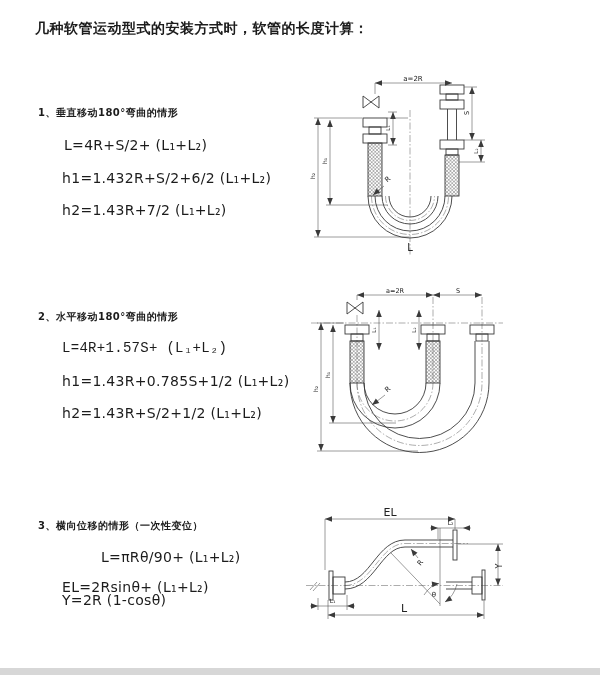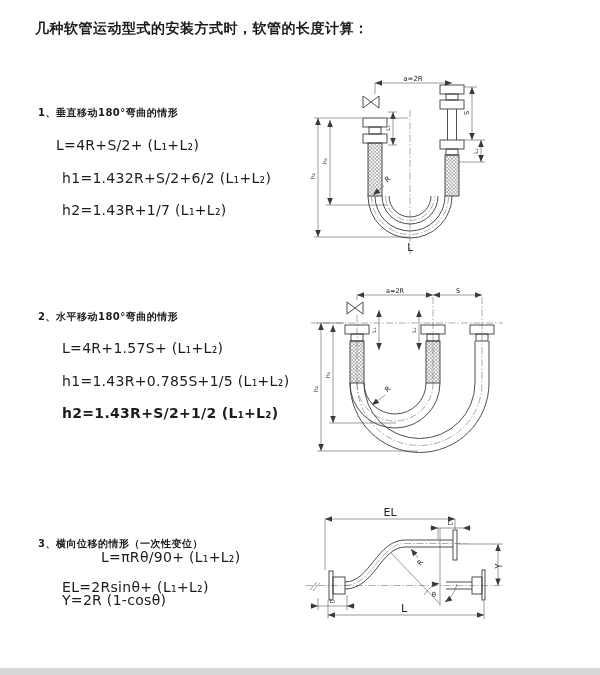--- a/index.html
+++ b/index.html
@@ -18,30 +18,30 @@
   .thin{stroke:#4a4a4a;stroke-width:.55;fill:none;}
   .cl{stroke:#5a5a5a;stroke-width:.5;fill:none;stroke-dasharray:7 2 1.5 2;}
   .scan-edge{position:absolute;left:0;bottom:0;width:600px;height:7px;background:#d7d7d7;}
 </style>
 </head>
 <body>
 
 <div class="abs title" style="left:35px;top:20px;">几种软管运动型式的安装方式时，软管的长度计算：</div>
 
 <div class="abs heading" style="left:38px;top:106px;">1、垂直移动180°弯曲的情形</div>
-<div class="abs formula" style="left:56px;top:137px;">L=4R+S/2+ (L₁+L₂)</div>
+<div class="abs formula" style="left:64px;top:137px;">L=4R+S/2+ (L₁+L₂)</div>
 <div class="abs formula" style="left:62px;top:170px;">h1=1.432R+S/2+6/2 (L₁+L₂)</div>
-<div class="abs formula" style="left:62px;top:202px;">h2=1.43R+1/7 (L₁+L₂)</div>
+<div class="abs formula" style="left:62px;top:202px;">h2=1.43R+7/2 (L₁+L₂)</div>
 
 <div class="abs heading" style="left:38px;top:310px;">2、水平移动180°弯曲的情形</div>
-<div class="abs formula" style="left:62px;top:340px;">L=4R+1.57S+ (L₁+L₂)</div>
-<div class="abs formula" style="left:62px;top:373px;">h1=1.43R+0.785S+1/5 (L₁+L₂)</div>
-<div class="abs formula" style="left:62px;top:405px;font-weight:bold;">h2=1.43R+S/2+1/2 (L₁+L₂)</div>
-
-<div class="abs heading" style="left:38px;top:519px;margin-top:18px;">3、横向位移的情形（一次性变位）</div>
+<div class="abs formula" style="left:62px;top:340px;font-family:Liberation Mono, monospace;">L=4R+1.57S+ (L₁+L₂)</div>
+<div class="abs formula" style="left:62px;top:373px;">h1=1.43R+0.785S+1/2 (L₁+L₂)</div>
+<div class="abs formula" style="left:62px;top:405px;">h2=1.43R+S/2+1/2 (L₁+L₂)</div>
+
+<div class="abs heading" style="left:38px;top:519px;">3、横向位移的情形（一次性变位）</div>
 <div class="abs formula" style="left:62px;top:549px;margin-left:39px;">L=πRθ/90+ (L₁+L₂)</div>
 <div class="abs formula" style="left:62px;top:592px;">Y=2R (1-cosθ)</div>
 <div class="abs formula" style="left:62px;top:579px;">EL=2Rsinθ+ (L₁+L₂)</div>
 
 <svg style="left:300px;top:66px;" width="300" height="200" viewBox="0 0 300 200">
   <defs>
     <marker id="ar1" markerUnits="userSpaceOnUse" markerWidth="8" markerHeight="8" viewBox="0 0 8 8" refX="7.5" refY="4" orient="auto-start-reverse">
       <path d="M0.5,1.2 L7.5,4 L0.5,6.8 Z" fill="#3a3a3a"></path>
     </marker>
     <pattern id="ht1" width="3.5" height="3.5" patternUnits="userSpaceOnUse">

